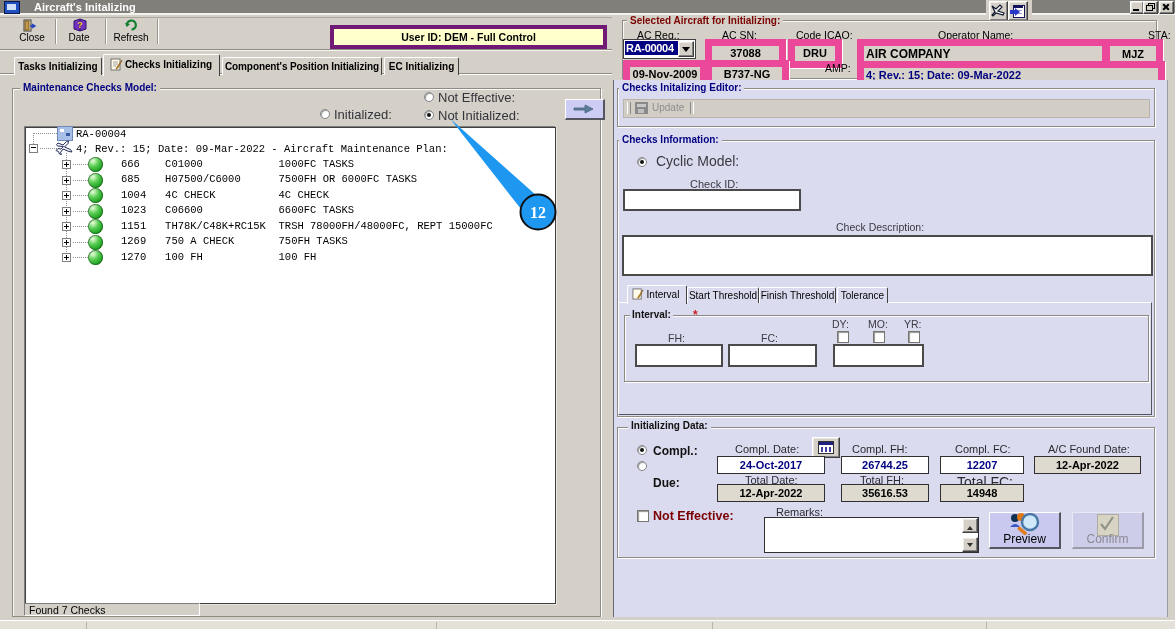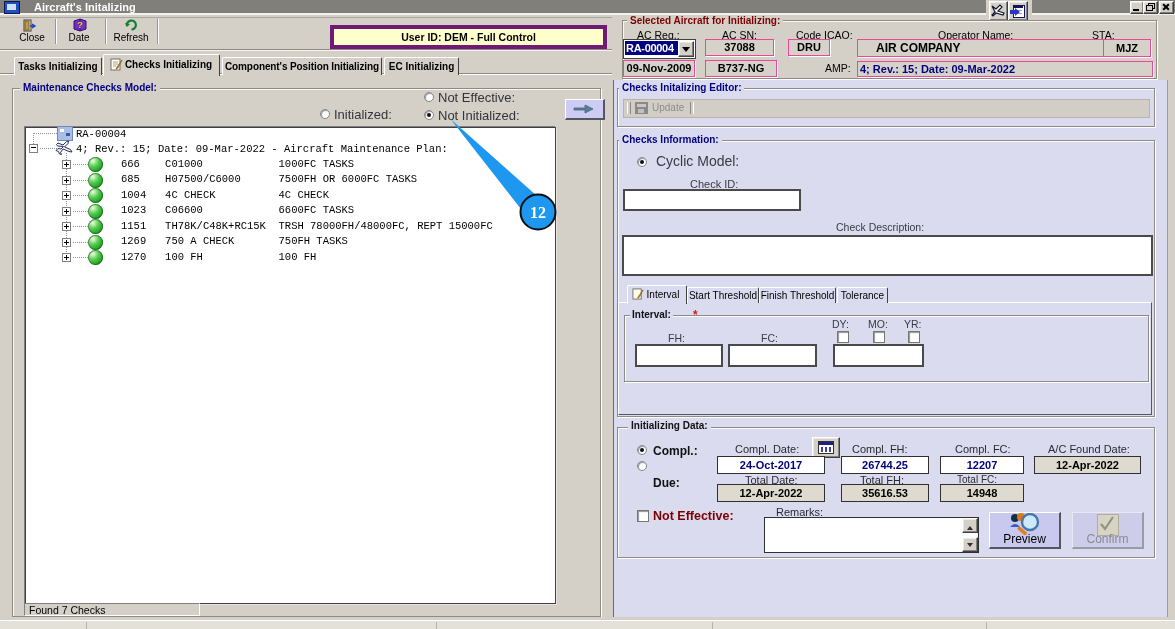--- a/index.html
+++ b/index.html
@@ -1,21 +1,21 @@
 <!DOCTYPE html>
 <html><head><meta charset="utf-8">
 <style>
   html,body{margin:0;padding:0;}
   body{width:1175px;height:629px;position:relative;background:#d4d0c8;
        font-family:"Liberation Sans",sans-serif;overflow:hidden;}
   .ab{position:absolute;}
   .etch{border:1px solid #8e8b82;box-shadow:1px 1px 0 #fff, inset 1px 1px 0 rgba(255,255,255,.85);}
   .lbl{position:absolute;font-size:10.5px;color:#000;white-space:nowrap;}
   .sunk{border-top:1px solid #808080;border-left:1px solid #808080;border-bottom:1px solid #fff;border-right:1px solid #fff;}
-  .fld{position:absolute;background:#d6d2ca;border:1px solid #ec4899;box-shadow:1px 1px 0 #fff;
+  .fld{position:absolute;background:#d6d2ca;border:7px solid #ec4899;box-shadow:1px 1px 0 #fff;
        font-weight:bold;font-size:11px;color:#000;text-align:center;white-space:nowrap;}
   .radio{position:absolute;width:8px;height:8px;border-radius:50%;background:#fff;
          border:1px solid #84868a;box-shadow:inset 1px 1px 1px rgba(70,70,70,.55);}
   .radio.on::after{content:"";position:absolute;left:2px;top:2px;width:4px;height:4px;border-radius:50%;background:#111;}
   .cb{position:absolute;width:10px;height:10px;background:#fff;border:1px solid #767870;box-shadow:inset 1px 1px 1px rgba(64,64,64,.55);}
   .raised{border-top:1px solid #fff;border-left:1px solid #fff;border-bottom:1px solid #404040;border-right:1px solid #404040;box-shadow:inset -1px -1px 0 #808080,inset 1px 1px 0 #ece9e2;}
   .tab{position:absolute;background:#d4d0c8;border-top:1px solid #fff;border-left:1px solid #fff;border-right:1px solid #404040;
        border-top-left-radius:2px;border-top-right-radius:2px;font-weight:bold;font-size:10px;color:#000;
        text-align:center;white-space:nowrap;overflow:hidden;letter-spacing:0;}
   .mono{font-family:"Liberation Mono",monospace;font-size:10.5px;color:#000;white-space:pre;}
@@ -199,31 +199,31 @@
   <text x="108" y="123" text-anchor="middle" font-size="16" font-weight="bold" fill="#fff" font-family="Liberation Serif">12</text>
 </svg>
 
 <div class="ab etch" style="left:622px;top:20px;width:533px;height:57px;"></div>
 <div class="ab" style="left:627px;top:15px;background:#d4d0c8;padding:0 3px;font-weight:bold;font-size:10px;color:#7b0000;">Selected Aircraft for Initializing:</div>
 
 <div class="lbl" style="left:637px;top:29px;">AC Reg.:</div>
 <div class="lbl" style="left:722px;top:29px;">AC SN:</div>
 <div class="lbl" style="left:796px;top:29px;">Code ICAO:</div>
 <div class="lbl" style="left:938px;top:29px;">Operator Name:</div>
-<div class="lbl" style="left:1092px;top:29px;text-align:center;">STA:</div>
+<div class="lbl" style="left:1148px;top:29px;text-align:center;">STA:</div>
 
 <div class="ab" style="left:623px;top:39px;width:71px;height:18px;background:#fff;border:1px solid #404040;">
   <div class="ab" style="left:1px;top:1px;width:53px;height:14px;background:#000080;color:#fff;font-weight:bold;font-size:11px;line-height:14px;padding-left:1px;letter-spacing:-0.3px;">RA-00004</div>
   <div class="ab raised" style="right:1px;top:1px;width:14px;height:14px;background:#d4d0c8;">
     <div class="ab" style="left:3px;top:5px;width:0;height:0;border:4px solid transparent;border-top:5px solid #000;"></div>
   </div>
 </div>
 <div class="fld" style="left:705px;top:39px;width:67px;height:15px;line-height:15px;">37088</div>
 <div class="fld" style="left:788px;top:39px;width:40px;height:15px;line-height:15px;">DRU</div>
-<div class="fld" style="left:857px;top:39px;width:236px;height:16px;line-height:16px;text-align:left;padding-left:18px;font-size:12px;">AIR COMPANY</div>
+<div class="fld" style="left:857px;top:39px;width:236px;height:16px;line-height:16px;text-align:left;padding-left:2px;font-size:12px;">AIR COMPANY</div>
 <div class="fld" style="left:1103px;top:39px;width:46px;height:16px;line-height:16px;">MJZ</div>
 
 <div class="fld" style="left:623px;top:60px;width:70px;height:15px;line-height:15px;">09-Nov-2009</div>
 <div class="fld" style="left:705px;top:60px;width:70px;height:15px;line-height:15px;">B737-NG</div>
 <div class="lbl" style="left:825px;top:62px;">AMP:</div>
 <div class="fld" style="left:857px;top:61px;width:292px;height:14px;line-height:14px;text-align:left;padding-left:2px;color:#000080;font-size:11px;">4; Rev.: 15; Date: 09-Mar-2022</div>
 
 <div class="ab" style="left:613px;top:80px;width:553px;height:537px;background:#dbdbf0;border-left:1px solid #6a6a72;border-right:1px solid #9a9aa2;"></div>
 
 <div class="ab etch" style="left:617px;top:88px;width:536px;height:37px;background:#dbdbf0;"></div>
@@ -305,21 +305,21 @@
 <div class="ab" style="left:1048px;top:443px;font-size:11px;color:#2a2a30;">A/C Found Date:</div>
 <div class="ab" style="left:1034px;top:456px;width:105px;height:16px;background:#dedacf;border:1px solid #303030;
      font-weight:bold;font-size:11px;color:#000;text-align:center;line-height:16px;">12-Apr-2022</div>
 
 <div class="ab" style="left:745px;top:474px;font-size:11px;color:#2a2a30;">Total Date:</div>
 <div class="ab" style="left:717px;top:484px;width:106px;height:16px;background:#dedacf;border:1px solid #303030;
      font-weight:bold;font-size:11px;color:#000;text-align:center;line-height:16px;">12-Apr-2022</div>
 <div class="ab" style="left:860px;top:474px;font-size:11px;color:#2a2a30;">Total FH:</div>
 <div class="ab" style="left:841px;top:484px;width:86px;height:16px;background:#dedacf;border:1px solid #303030;
      font-weight:bold;font-size:11px;color:#000;text-align:center;line-height:16px;">35616.53</div>
-<div class="ab" style="left:957px;top:474px;font-size:10px;color:#2a2a30;">Total FC:</div>
+<div class="ab" style="left:957px;top:474px;font-size:14px;color:#2a2a30;">Total FC:</div>
 <div class="ab" style="left:940px;top:484px;width:82px;height:16px;background:#dedacf;border:1px solid #303030;
      font-weight:bold;font-size:11px;color:#000;text-align:center;line-height:16px;">14948</div>
 
 <div class="cb" style="left:637px;top:510px;"></div>
 <div class="ab" style="left:653px;top:509px;font-weight:bold;font-size:12.5px;color:#7b0000;">Not Effective:</div>
 <div class="ab" style="left:776px;top:506px;font-size:11px;color:#2a2a30;">Remarks:</div>
 <div class="ab" style="left:764px;top:517px;width:213px;height:34px;background:#fff;border:1px solid #303030;"></div>
 <div class="ab raised" style="left:962px;top:518px;width:14px;height:13px;background:#d4d0c8;">
   <div class="ab" style="left:4px;top:4px;width:0;height:0;border:3px solid transparent;border-bottom:4px solid #303030;"></div>
 </div>

